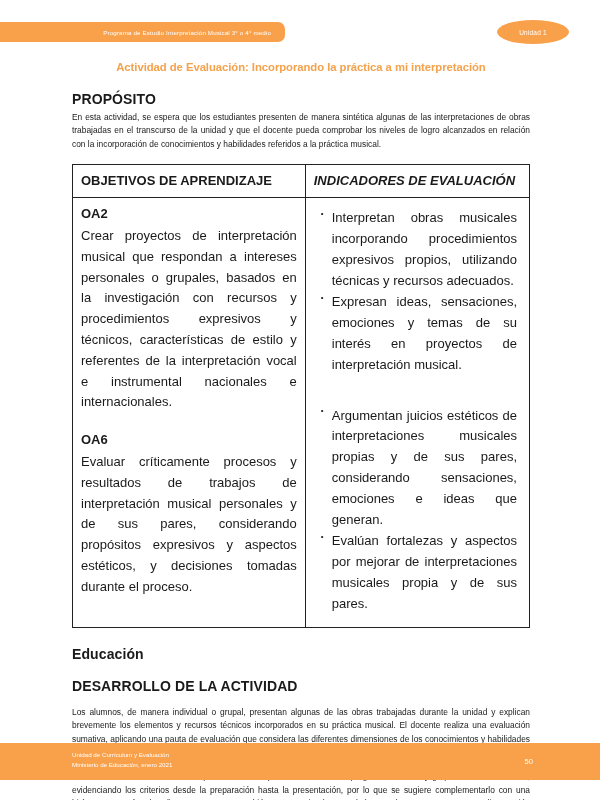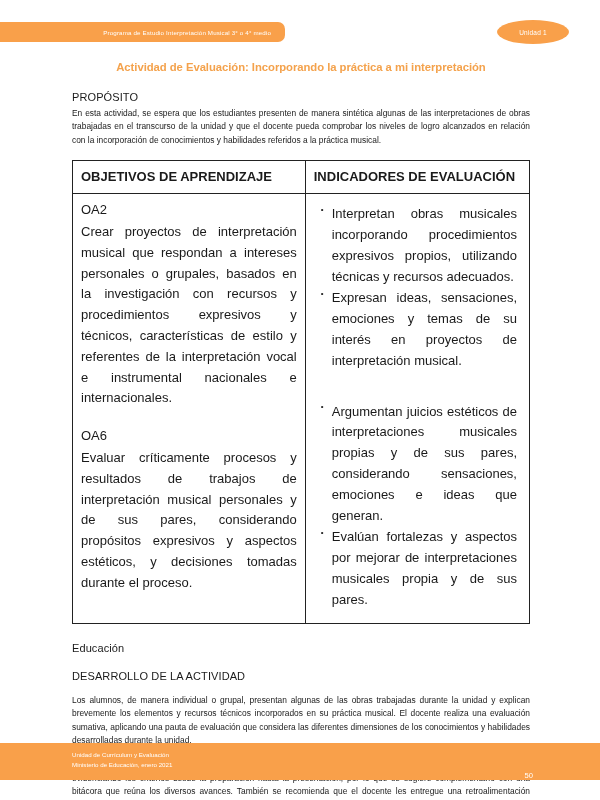--- a/index.html
+++ b/index.html
@@ -68,22 +68,22 @@
     color: #F4A24C;
     font-size: 11.3px;
     font-weight: bold;
     text-align: center;
     line-height: 1.3;
     margin: 0 0 16px 0;
     letter-spacing: -0.05px;
   }
 
   .section-head {
-    font-size: 11px;
-    font-weight: normal;
+    font-size: 14px;
+    font-weight: bold;
     margin: 0 0 4px 0;
     letter-spacing: 0.1px;
   }
 
   p.body {
     font-size: 8.4px;
     line-height: 1.62;
     text-align: justify;
     margin: 0 0 10px 0;
   }
@@ -102,24 +102,24 @@
     font-size: 13px;
     line-height: 1.6;
     text-align: justify;
   }
   .oa-table th {
     font-weight: bold;
     text-align: left;
     padding-bottom: 6px;
   }
   .col-left { width: 51%; }
-  .col-right { width: 49%; }
+  .col-right { width: 49%; font-style: italic; }
 
   .oa-code {
-    font-weight: normal;
+    font-weight: bold;
     display: block;
     margin-bottom: 1px;
   }
   .oa-block { margin-bottom: 0; }
   .oa-block + .oa-block { margin-top: 17px; }
 
   ul.ind-list {
     margin: 4px;
     padding-left: 14px;
     list-style: none;
@@ -159,21 +159,21 @@
     position: absolute;
     left: 72px;
     top: 7px;
     color: #ffffff;
     font-size: 6.2px;
     line-height: 1.55;
   }
   .footer-page {
     position: absolute;
     right: 67px;
-    top: 28px;
+    top: 14px;
     color: #ffffff;
     font-size: 7.6px;
   }
 </style>
 </head>
 <body>
 
 <div class="header-band">
   <span class="header-band-text">Programa de Estudio Interpretación Musical 3° o 4° medio</span>
 </div>

